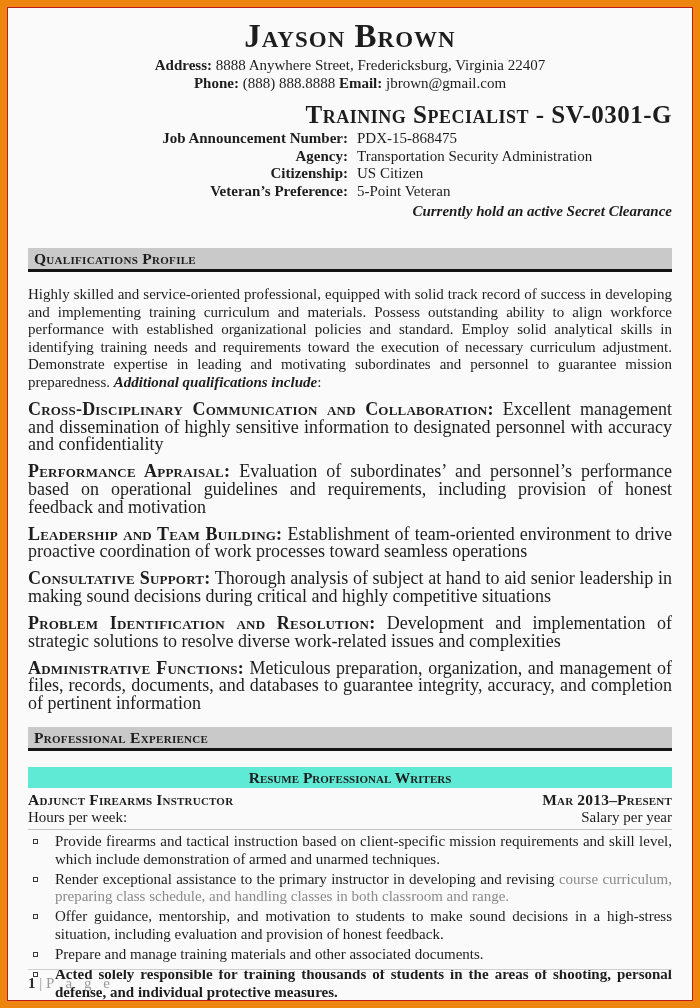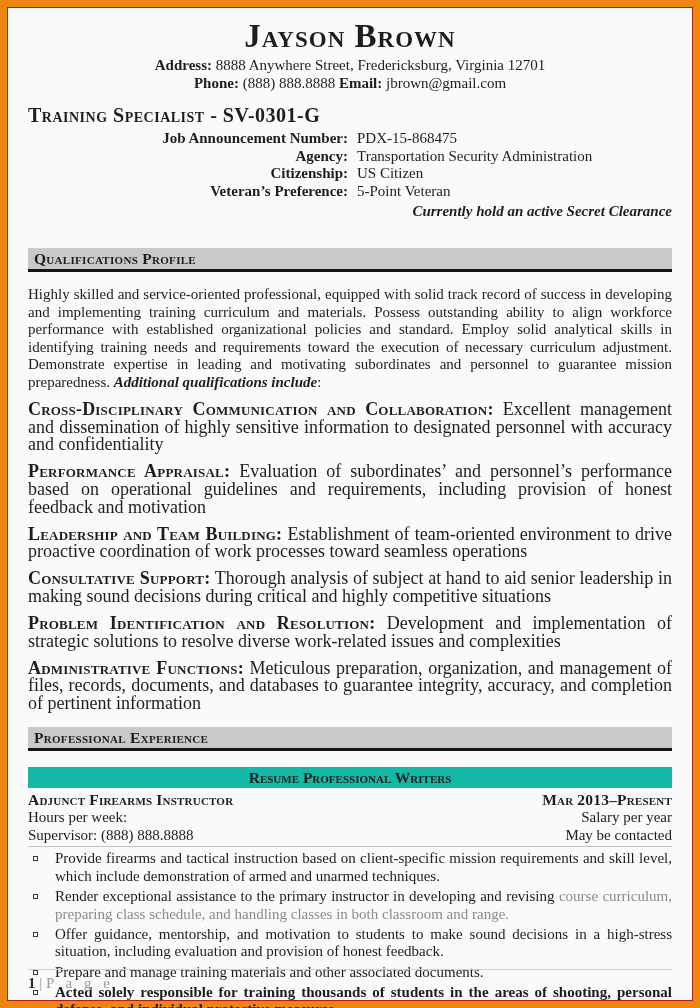--- a/index.html
+++ b/index.html
@@ -34,24 +34,24 @@
     margin: 2px 0 1px 0;
   }
   .contact-line {
     text-align: center;
     font-size: 15px;
     line-height: 18px;
   }
   .contact-line b { font-weight: bold; }
   
   .position-title {
-    text-align: left;
-    font-variant: small-caps;
-    font-weight: bold;
-    font-size: 20px;
+    text-align: right;
+    font-variant: small-caps;
+    font-weight: bold;
+    font-size: 25px;
     line-height: 24px;
     margin: 11px 0 3px 0;
     letter-spacing: .5px;
   }
   .detail-row { display: flex; font-size: 15px; line-height: 17.5px; }
   .detail-label {
     width: 320px; text-align: right; font-weight: bold; flex: none;
   }
   .detail-value { margin-left: 9px; }
   .clearance {
@@ -81,21 +81,21 @@
   }
   .em-bi { font-weight: bold; font-style: italic; }
   .qual-item {
     font-size: 18px; line-height: 17.6px;
     text-align: justify;
     margin: 9.5px 0 0 0;
   }
   .qual-term { font-variant: small-caps; font-weight: bold; letter-spacing: .2px; }
   
   .employer-bar {
-    background: #14b8a6;
+    background: #5eead4;
     text-align: center;
     font-variant: small-caps;
     font-weight: bold;
     font-size: 15.5px;
     line-height: 19px;
     padding: 1px 8px;
     margin-top: 16px;
   }
   .job-row {
     display: flex; justify-content: space-between;
@@ -139,21 +139,21 @@
 </style>
 </head>
 <body>
 
 <div class="frame">
   <div class="page">
 
     <div class="name">Jayson Brown</div>
     <div class="contact-line">
       <b>Address:</b>
-      <span>8888 Anywhere Street, Fredericksburg, Virginia 12701</span>
+      <span>8888 Anywhere Street, Fredericksburg, Virginia 22407</span>
     </div>
     <div class="contact-line">
       <b>Phone:</b>
       <span>(888) 888.8888</span>
       <b>Email:</b>
       <span>jbrown@gmail.com</span>
     </div>
 
     <div class="position-title">Training Specialist - SV-0301-G</div>
 
@@ -211,24 +211,20 @@
     <div class="employer-bar">Resume Professional Writers</div>
 
     <div class="job-row">
       <span>Adjunct Firearms Instructor</span>
       <span>Mar 2013–Present</span>
     </div>
     <div class="meta-row">
       <span>Hours per week:</span>
       <span>Salary per year</span>
     </div>
-    <div class="meta-row">
-      <span>Supervisor: (888) 888.8888</span>
-      <span>May be contacted</span>
-    </div>
     <div class="meta-divider"></div>
 
     <div class="bullets">
       <div class="bullet">
         <span class="bullet-marker"></span>
         <span class="bullet-text"><span>Provide firearms and tactical instruction based on client-specific mission requirements and skill level, which include demonstration of armed and unarmed techniques.</span> <span class="muted"></span></span>
       </div>
       <div class="bullet">
         <span class="bullet-marker"></span>
         <span class="bullet-text"><span>Render exceptional assistance to the primary instructor in developing and revising</span> <span class="muted">course curriculum, preparing class schedule, and handling classes in both classroom and range.</span></span>

